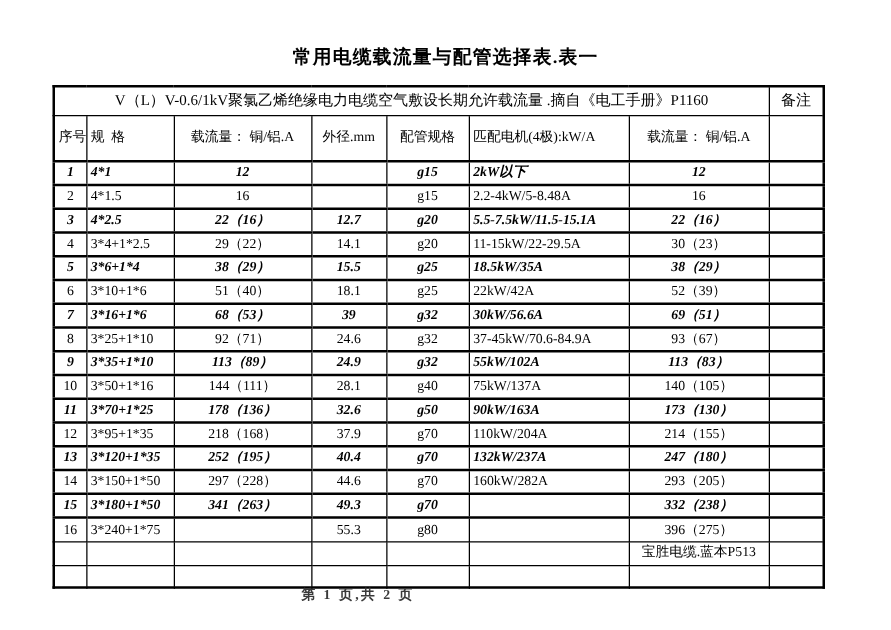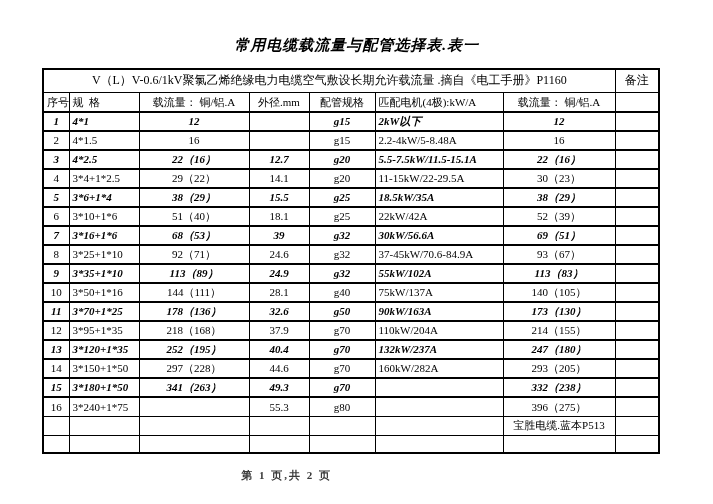--- a/index.html
+++ b/index.html
@@ -13,21 +13,20 @@
   .page { position: relative; width: 713px; height: 504px; background: #fff; }
 
   .doc-title {
     position: absolute;
     top: 36px; left: 0; width: 713px;
     text-align: center;
     font-size: 15px;
     font-weight: bold;
     letter-spacing: 1px;
     color: #000;
-    font-style: italic;
   }
 
   table.cable-table {
     position: absolute;
     top: 68px; left: 42px;
     width: 616px;
     border-collapse: collapse;
     table-layout: fixed;
     border: 2px solid #000;
     font-size: 11px;
@@ -36,21 +35,21 @@
     border: 1px solid #000;
     padding: 0 3px;
     height: 19px;
     line-height: 1.1;
     overflow: hidden;
     white-space: pre;
     font-weight: normal;
     vertical-align: middle;
   }
   tr.merged-header td { height: 23px; text-align: center; font-size: 12px; margin-top: 20px; }
-  tr.col-header td    { height: 20px; font-size: 11px; }
+  tr.col-header td    { height: 37px; font-size: 11px; }
 
   td.c { text-align: center; }
   td.l { text-align: left; }
 
   tr.bold-row td {
     font-weight: bold;
     font-style: italic;
     border-top-width: 2px;
     border-bottom-width: 2px;
   }

